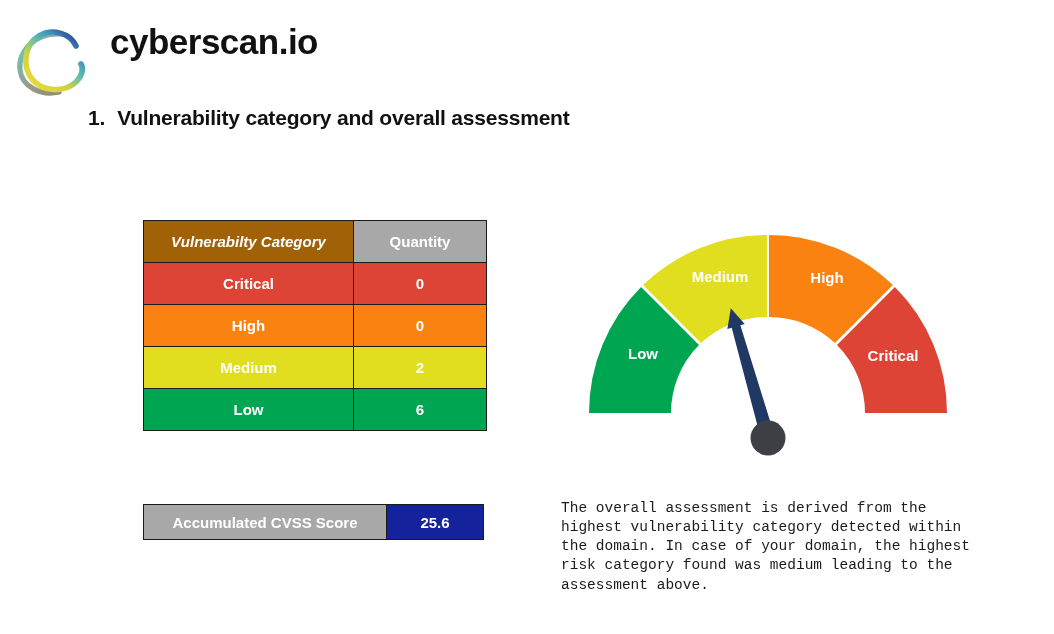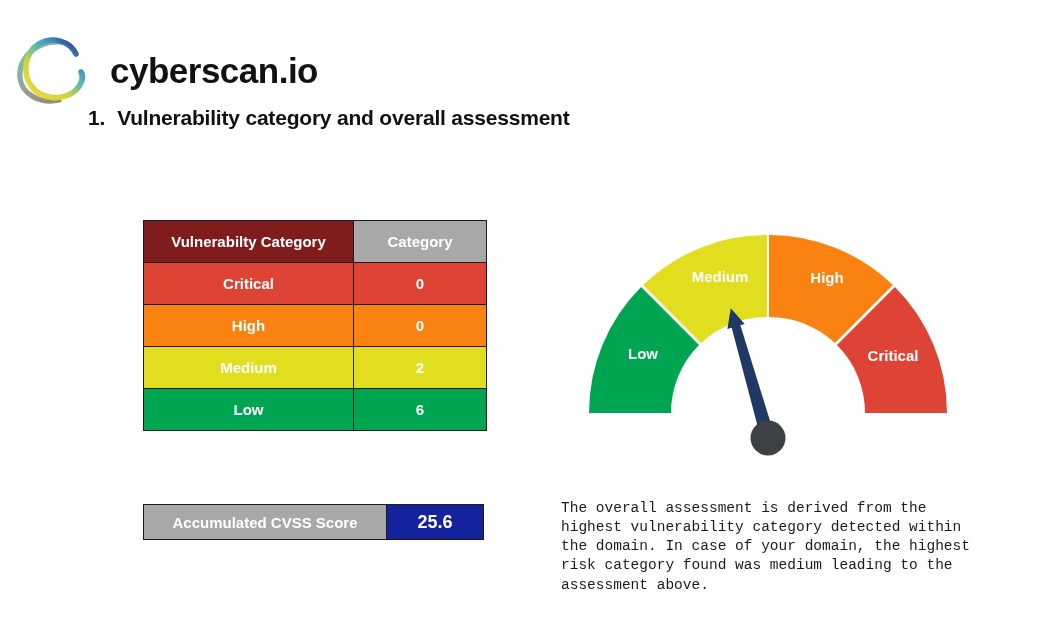--- a/index.html
+++ b/index.html
@@ -12,23 +12,23 @@
     background: #ffffff;
     font-family: "Liberation Sans", sans-serif;
     overflow: hidden;
     position: relative;
   }
 
   
   #brand {
     position: absolute;
     left: 14px;
-    top: 32px;
-    display: flex;
-    align-items: center;
+    top: 24px;
+    display: flex;
+    align-items: flex-start;
     gap: 10px;
   }
   #brand-logo { width: 86px; height: 76px; display: block; }
   #brand-name {
     font-size: 35px;
     font-weight: bold;
     color: #111111;
     letter-spacing: -0.5px;
     line-height: 1;
     white-space: nowrap;
@@ -96,21 +96,21 @@
     display: flex;
     align-items: center;
     justify-content: center;
     border-right: 1.5px solid #1b1b1b;
     box-sizing: border-box;
   }
   #cvss-value {
     flex: 1;
     background: #14239c;
     color: #ffffff;
-    font-size: 18px;
+    font-size: 15px;
     font-weight: bold;
     display: flex;
     align-items: center;
     justify-content: center;
   }
 
   
   #gauge-wrap {
     position: absolute;
     left: 575px;
@@ -170,22 +170,22 @@
 </div>
 
 <div id="section-heading">
   <span>1.</span>
   <span>Vulnerability category and overall assessment</span>
 </div>
 
 <table id="vuln-table">
   <thead>
     <tr>
-      <th class="col-cat" style="background: #7f1d1d;">Vulnerabilty Category</th>
-      <th class="col-qty" style="background: rgb(168, 168, 168);">Category</th>
+      <th class="col-cat" style="background: #a16207; font-style: italic;">Vulnerabilty Category</th>
+      <th class="col-qty" style="background: rgb(168, 168, 168);">Quantity</th>
     </tr>
   </thead>
   <tbody>
     <tr class="row-critical">
       <td style="background: rgb(221, 68, 54);">Critical</td>
       <td style="background: rgb(221, 68, 54);">0</td>
     </tr>
     <tr class="row-high">
       <td style="background: rgb(250, 130, 17);">High</td>
       <td style="background: rgb(250, 130, 17);">0</td>

